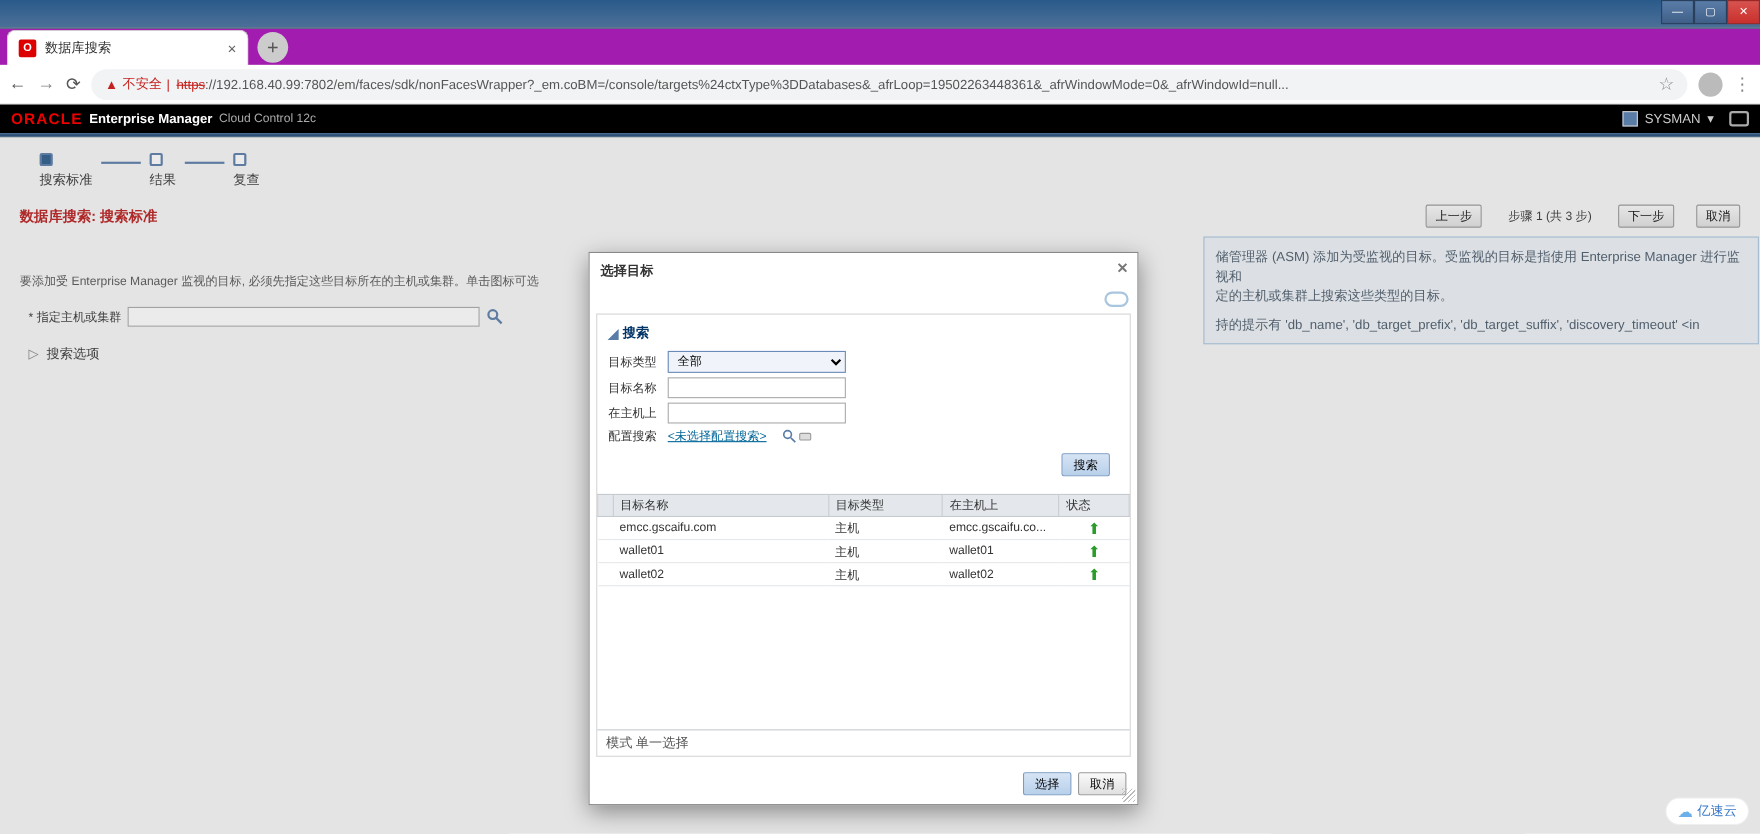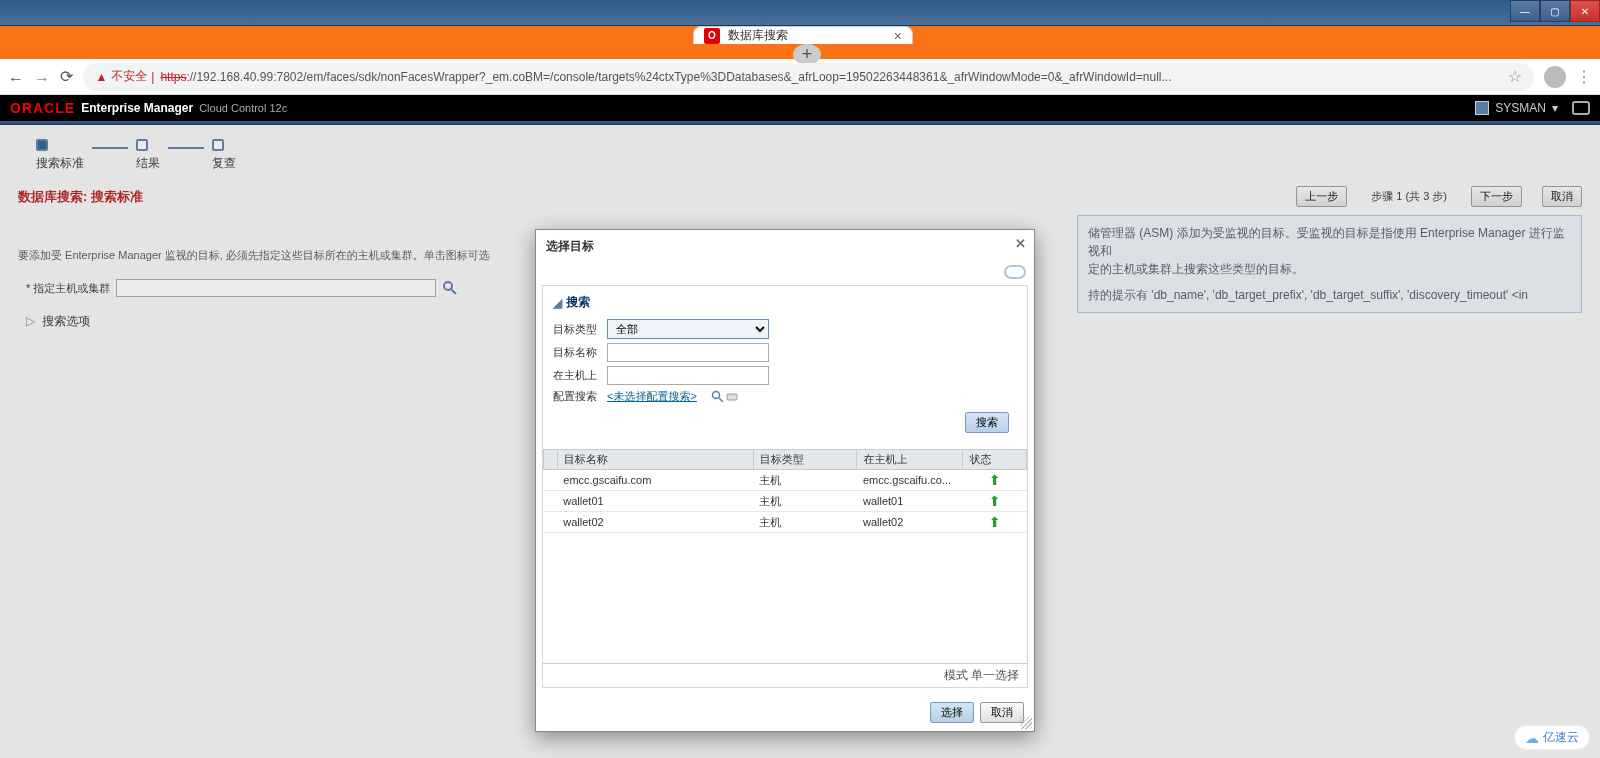--- a/index.html
+++ b/index.html
@@ -1,20 +1,20 @@
 <!DOCTYPE html>
 <html><head>
 <meta charset="utf-8">
 <style>
 * { box-sizing: border-box; margin: 0; padding: 0; font-family: Arial, "Microsoft YaHei", sans-serif; font-size: 12px; }
 body { background: #ffffff; overflow: hidden; width: 1600px; height: 758px; position: relative; }
 
 
 .browser-titlebar { height: 26px; background: linear-gradient(to bottom, #2a5a8a, #4c7098); border-bottom: 1px solid #1a3a5a; position: relative; }
-.browser-tabs { height: 33px; background: #f97316; display: flex; align-items: center; padding-left: 6px; flex-direction: column; }
+.browser-tabs { height: 33px; background: #a21caf; display: flex; align-items: flex-end; padding-left: 6px; }
 .tab { background: #ffffff; height: 32px; width: 220px; border-radius: 8px 8px 0 0; display: flex; align-items: center; padding: 0 10px; gap: 8px; border-top: 1px solid #ccc; border-left: 1px solid #ccc; border-right: 1px solid #ccc; }
 .tab-favicon { width: 16px; height: 16px; background: #d00; border-radius: 2px; display: flex; align-items: center; justify-content: center; }
 .tab-favicon::after { content: "O"; color: #fff; font-size: 10px; font-weight: bold; }
 .tab-title { flex: 1; font-size: 12px; color: #333; }
 .tab-close { color: #666; font-size: 14px; }
 .new-tab { width: 28px; height: 28px; border-radius: 50%; background: #ccc; color: #555; display: flex; align-items: center; justify-content: center; margin-left: 8px; margin-bottom: 2px; font-size: 18px; }
 .browser-toolbar { height: 36px; background: #ffffff; display: flex; align-items: center; padding: 0 8px; gap: 10px; border-bottom: 1px solid #ddd; }
 .nav-btn { color: #888; font-size: 16px; }
 .nav-btn.active { color: #555; }
 .url-bar { flex: 1; height: 28px; background: #f1f3f4; border-radius: 14px; display: flex; align-items: center; padding: 0 12px; gap: 6px; font-size: 13px; color: #333; }
@@ -54,21 +54,21 @@
 .page-btns { display: flex; gap: 20px; align-items: center; }
 .em-btn { padding: 2px 8px; background: linear-gradient(to bottom,#fafafa,#e0e0e0); border: 1px solid #999; border-radius: 2px; font-size: 11px; }
 .step-label { font-size: 11px; color: #333; margin: 0 4px; }
 
 .desc { font-size: 11px; color: #555; margin-bottom: 16px; margin-top: 41px; }
 .form-row { display: flex; align-items: center; gap: 6px; margin-bottom: 16px; margin-left: 8px; }
 .form-label { font-size: 11px; color: #333; }
 .form-input { width: 320px; height: 18px; border: 1px solid #aaa; background: #fff; }
 .search-icon { width: 16px; height: 16px; display: inline-block; }
 
-.info-box { position: absolute; right: 18px; top: 90px; width: 505px; background: #eef3f8; border: 1px solid #a9c6e0; padding: 8px 10px; font-size: 11px; color: #4a5a6a; line-height: 1.5; }
+.info-box { position: absolute; right: 1px; top: 90px; width: 505px; background: #eef3f8; border: 1px solid #a9c6e0; padding: 8px 10px; font-size: 11px; color: #4a5a6a; line-height: 1.5; }
 .expand-row { margin-left: 8px; font-size: 11px; color: #333; }
 .expand-arrow { color: #888; margin-right: 4px; }
 
 
 .modal { position: absolute; left: 535px; top: 104px; width: 500px; background: #fff; border: 1px solid #888; box-shadow: 0 6px 20px rgba(0,0,0,0.4); z-index: 100; }
 .modal-title { padding: 8px 10px; font-size: 12px; font-weight: bold; color: #333; display: flex; border-bottom: 0; position: relative; }
 .modal-close { position: absolute; right: 8px; top: 6px; color: #777; font-size: 13px; }
 .modal-toolbar { display: flex; justify-content: flex-end; padding: 2px 8px; }
 .loop-icon { width: 22px; height: 14px; border: 2px solid #a9c6e0; border-radius: 8px; }
 .modal-body { border: 1px solid #d6d6d6; margin: 4px 6px 6px 6px; }
@@ -82,21 +82,21 @@
 .sp-btn-row { display: flex; justify-content: flex-end; padding: 4px 8px 8px 8px; }
 .sp-btn { padding: 2px 10px; background: linear-gradient(to bottom,#d6e4f5,#b8d0ea); border: 1px solid #7a9ac4; border-radius: 2px; font-size: 11px; }
 
 
 .tbl { width: 100%; border-collapse: collapse; }
 .tbl th { background: #e4e8ec; border: 1px solid #c7cbd0; padding: 2px 6px; text-align: left; font-weight: normal; font-size: 11px; color: #333; }
 .tbl td { border-bottom: 1px solid #e4e8ec; padding: 2px 6px; font-size: 11px; color: #333; height: 18px; }
 .tbl tr.selected td { background: #bad4ef; }
 .status-up { color: #2a9c2a; font-size: 14px; text-align: center; display: inline-block; width: 100%; }
 .tbl-spacer { height: 130px; }
-.mode-row { border-top: 1px solid #c7cbd0; padding: 3px 8px; text-align: right; font-size: 11px; color: #555; }
+.mode-row { border-top: 1px solid #c7cbd0; padding: 3px 8px; text-align: left; font-size: 11px; color: #555; }
 
 .modal-footer { padding: 8px 10px; display: flex; justify-content: flex-end; gap: 6px; }
 .resize-grip { position: absolute; right: 2px; bottom: 2px; width: 12px; height: 12px; background: repeating-linear-gradient(135deg,#bbb 0,#bbb 1px,transparent 1px,transparent 3px); }
 
 
 .watermark { position: absolute; right: 10px; bottom: 8px; background: #fff; border: 1px solid #eee; border-radius: 14px; padding: 3px 10px; color: #3a7ac8; font-size: 13px; display: flex; align-items: center; gap: 4px; z-index: 200; }
 .wm-icon { color: #6bb0e8; font-size: 14px; }
 </style>
 </head>
 <body>

